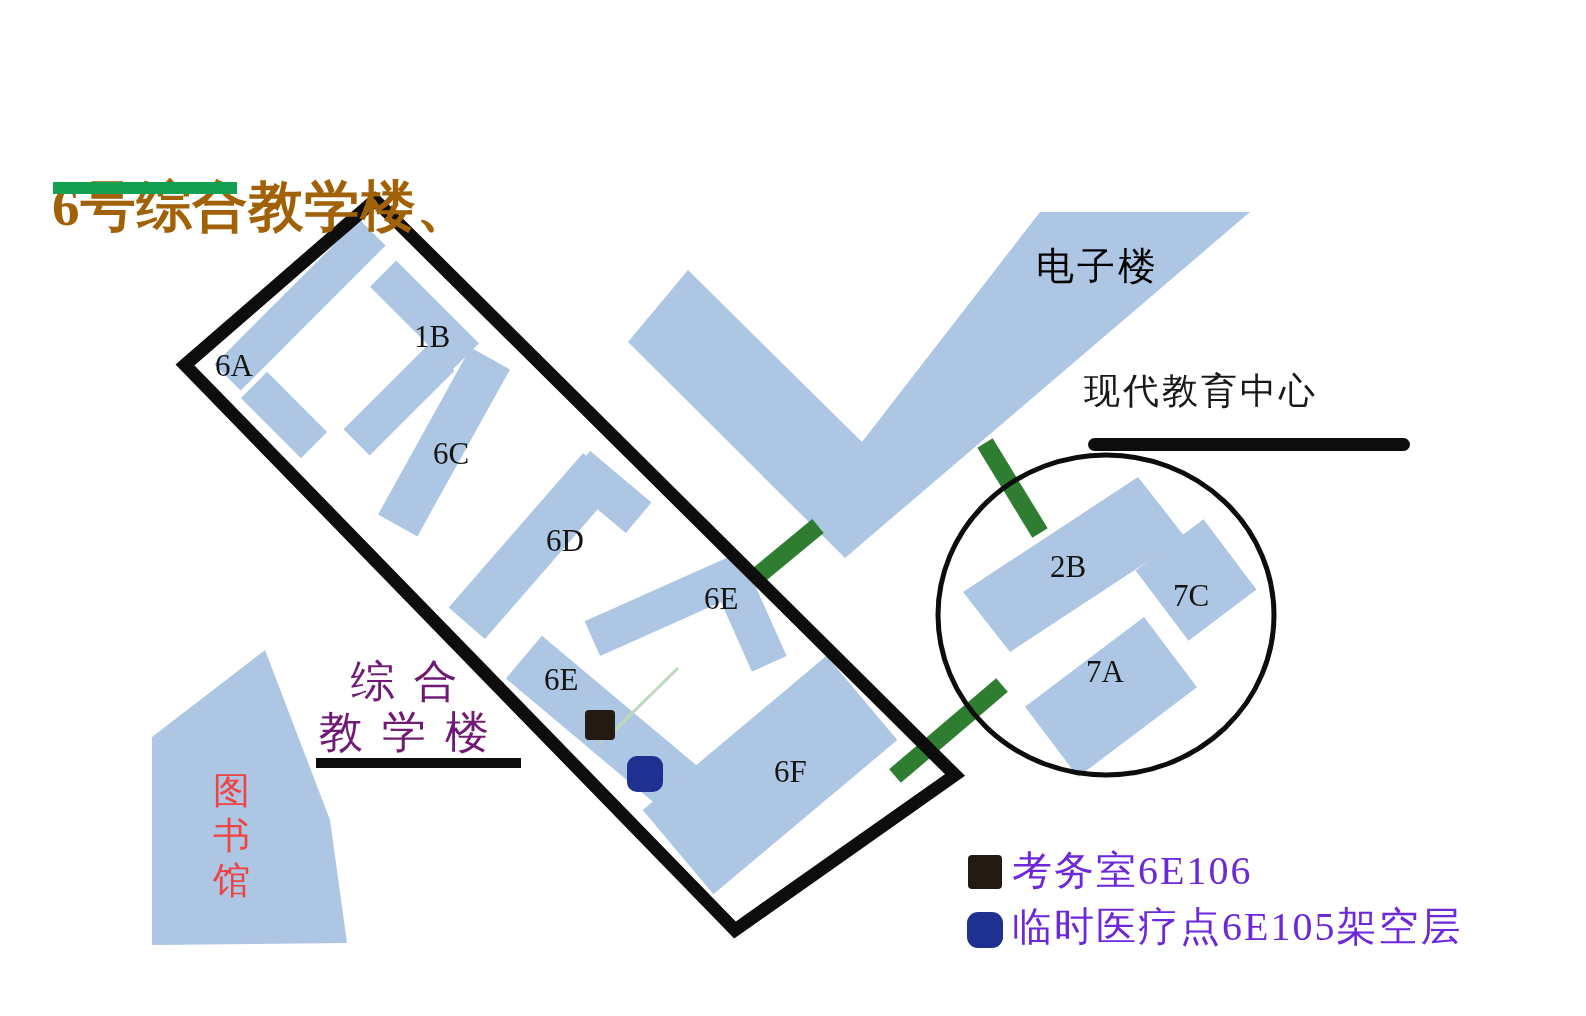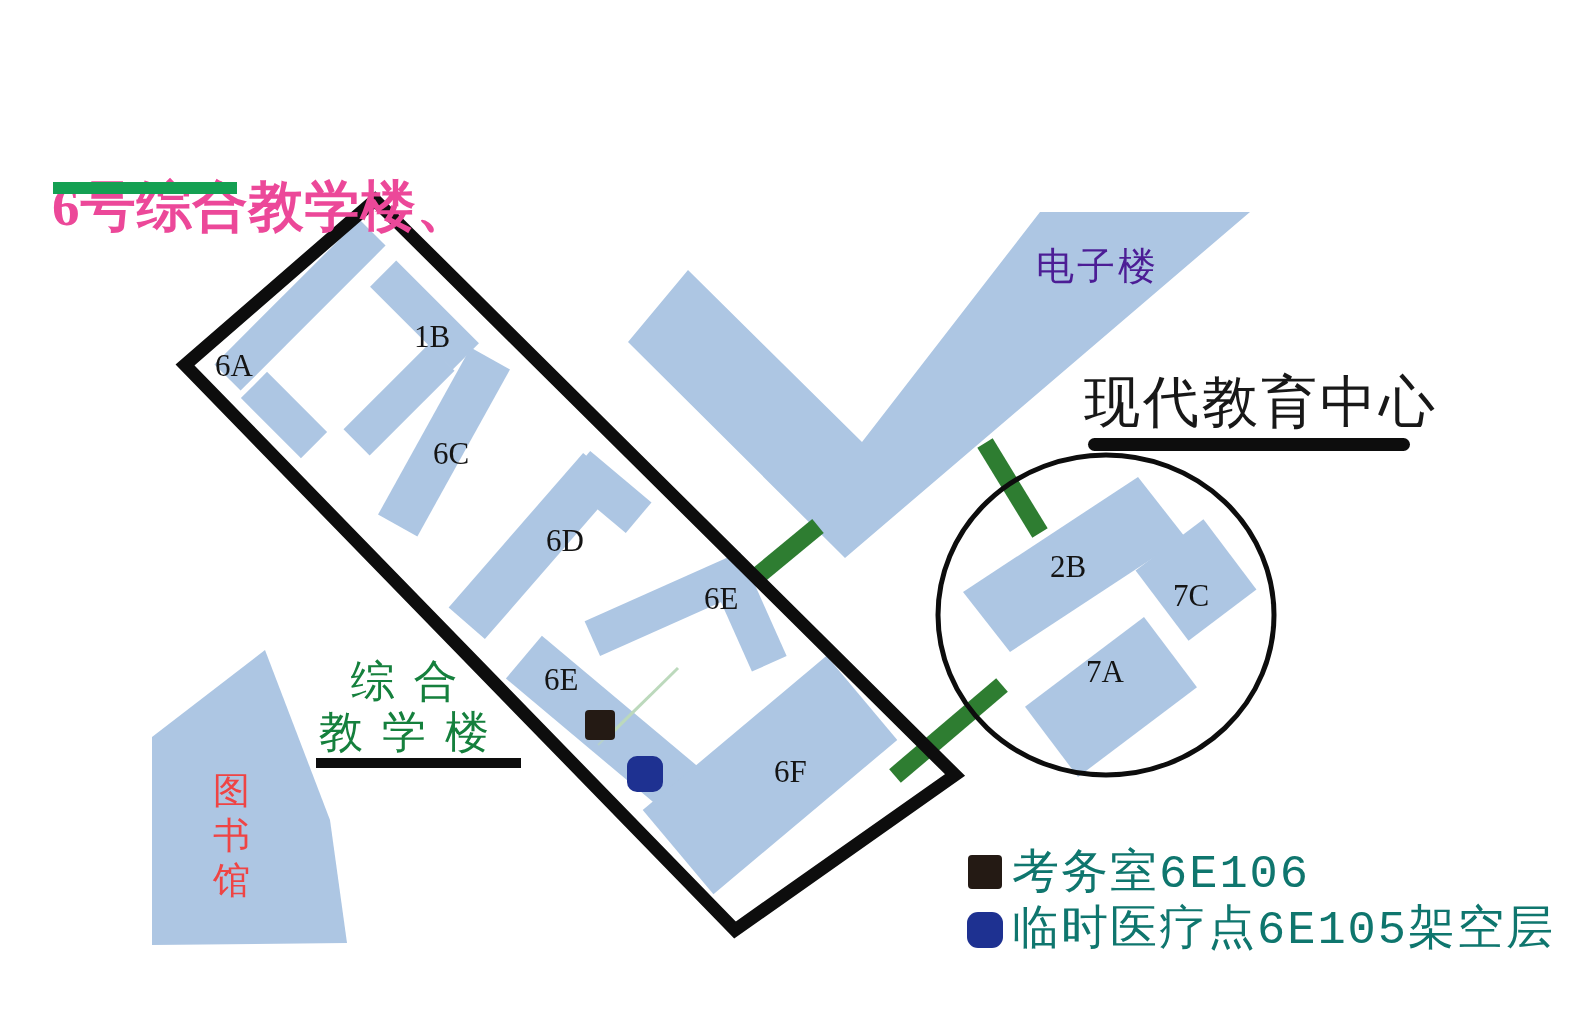--- a/index.html
+++ b/index.html
@@ -8,36 +8,36 @@
     overflow:hidden;font-family:"Liberation Serif","DejaVu Serif",serif;
   }
   .map-svg{position:absolute;left:0;top:0;}
   .abs{position:absolute;}
   .page-title{
     left:52px;top:34px;font-size:55px;font-weight:bold;line-height:69px;
     letter-spacing:1px;white-space:pre;
   }
   .title-underline{left:53px;top:182px;width:184px;height:12px;}
   .bldg-lbl{font-size:31px;color:#141414;line-height:1;}
-  .cjk-lbl{color:#4c1d95;line-height:1.1;}
+  .cjk-lbl{color:#000000;line-height:1.1;}
   .electronics-lbl{left:1036px;top:246px;font-size:38px;letter-spacing:3px;}
-  .modern-lbl{left:1084px;top:372px;font-size:56px;letter-spacing:3px;color:#181818;}
+  .modern-lbl{left:1084px;top:372px;font-size:36px;letter-spacing:3px;color:#181818;}
   .modern-underline{left:1088px;top:438px;width:322px;height:13px;border-radius:7px;}
   .teaching-lbl{left:306px;top:656px;width:200px;text-align:center;font-size:44px;
-    line-height:51px;letter-spacing:4px;color:#15803d;}
+    line-height:51px;letter-spacing:4px;color:#701a75;}
   .teaching-underline{left:316px;top:758px;width:205px;height:10px;}
   .library-lbl{left:213px;top:768px;width:40px;font-size:37px;line-height:45px;
     word-break:break-all;letter-spacing:0;color:#ef4444;}
   .marker{position:absolute;}
   .marker-exam{left:585px;top:710px;width:30px;height:30px;border-radius:4px;}
   .marker-medical{left:627px;top:756px;width:36px;height:36px;border-radius:10px;}
   .legend-swatch{position:absolute;}
   .legend-swatch-exam{left:968px;top:855px;width:34px;height:34px;border-radius:4px;}
   .legend-swatch-medical{left:967px;top:912px;width:36px;height:36px;border-radius:11px;}
-  .legend-text{font-size:47px;letter-spacing:2px;color:#0f766e;line-height:1;font-family:Liberation Mono, monospace;}
+  .legend-text{font-size:40px;letter-spacing:2px;color:#6d28d9;line-height:1;}
   .legend-text-1{left:1012px;top:851px;}
   .legend-text-2{left:1012px;top:907px;}
 </style>
 </head>
 <body>
 
 <div class="stage">
 
   <svg class="map-svg" width="1586" height="1016" viewBox="0 0 1586 1016">
 
@@ -71,21 +71,21 @@
 
     <line x1="755" y1="578" x2="818" y2="526" stroke-width="18" style="stroke: rgb(46, 125, 49);"></line>
     <line x1="985" y1="443" x2="1040" y2="533" stroke-width="18" style="stroke: rgb(46, 125, 49);"></line>
     <line x1="895" y1="776" x2="1002" y2="685" stroke-width="18" style="stroke: rgb(46, 125, 49);"></line>
 
     <polygon points="375,200 955,775 735,930 185,365" fill="none" stroke-width="13" stroke-linejoin="miter" style="stroke: rgb(13, 13, 13);"></polygon>
 
     <ellipse cx="1106" cy="615" rx="168" ry="160" fill="none" stroke-width="5" style="stroke: rgb(13, 13, 13);"></ellipse>
   </svg>
 
-  <div class="abs page-title" style="color: #ec4899;">
+  <div class="abs page-title" style="color: #a16207;">
     <div>6号综合教学楼、</div>
   </div>
   <div class="abs title-underline" style="background: rgb(20, 160, 82);"></div>
 
   <span class="abs bldg-lbl" style="left:215px;top:350px">6A</span>
   <span class="abs bldg-lbl" style="left:414px;top:321px">1B</span>
   <span class="abs bldg-lbl" style="left:433px;top:438px">6C</span>
   <span class="abs bldg-lbl" style="left:546px;top:525px">6D</span>
   <span class="abs bldg-lbl" style="left:704px;top:583px">6E</span>
   <span class="abs bldg-lbl" style="left:544px;top:664px">6E</span>

